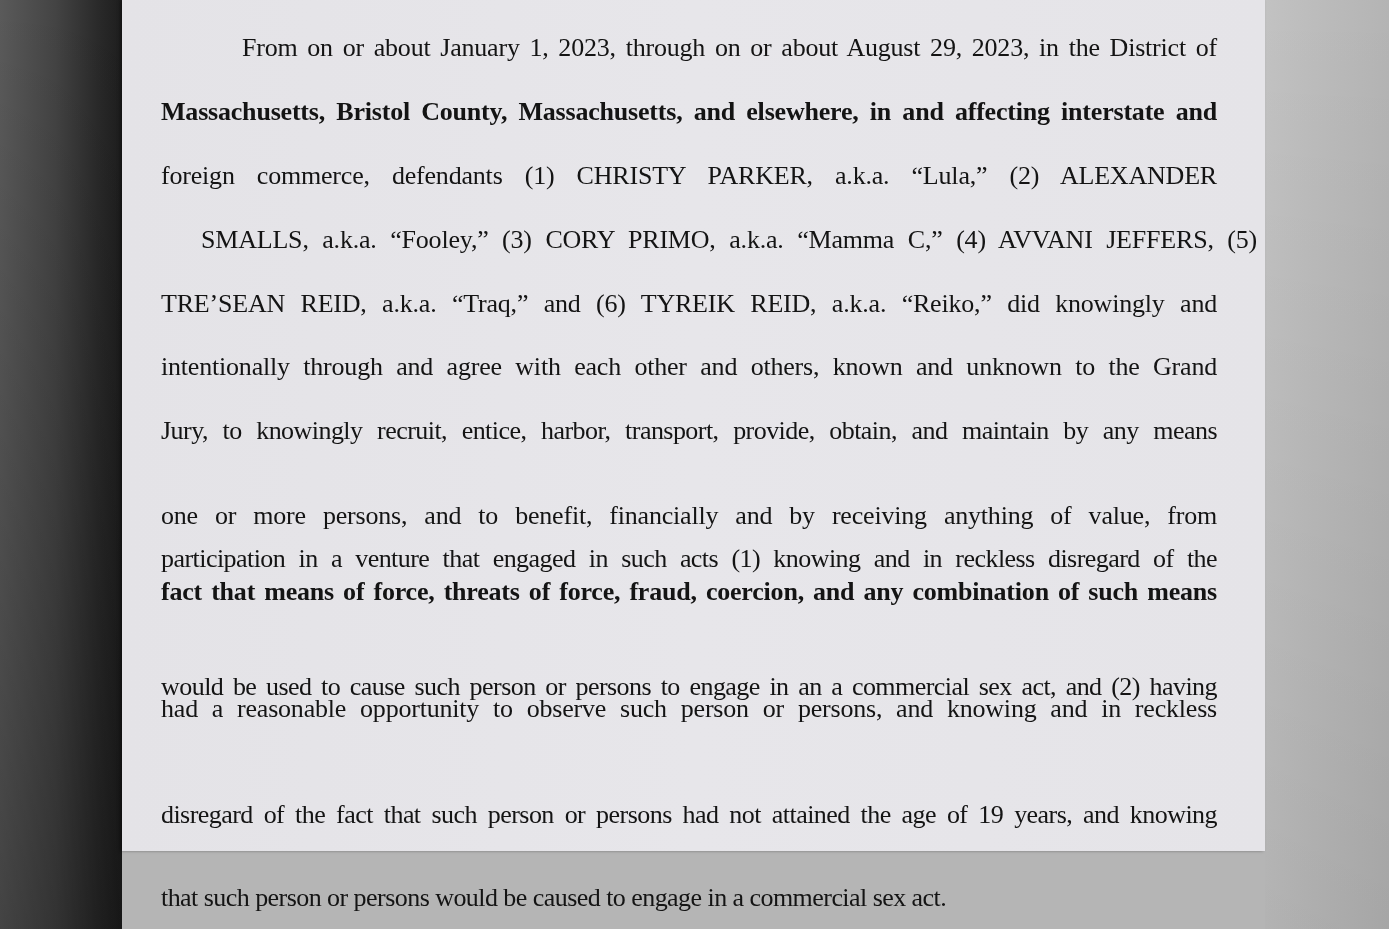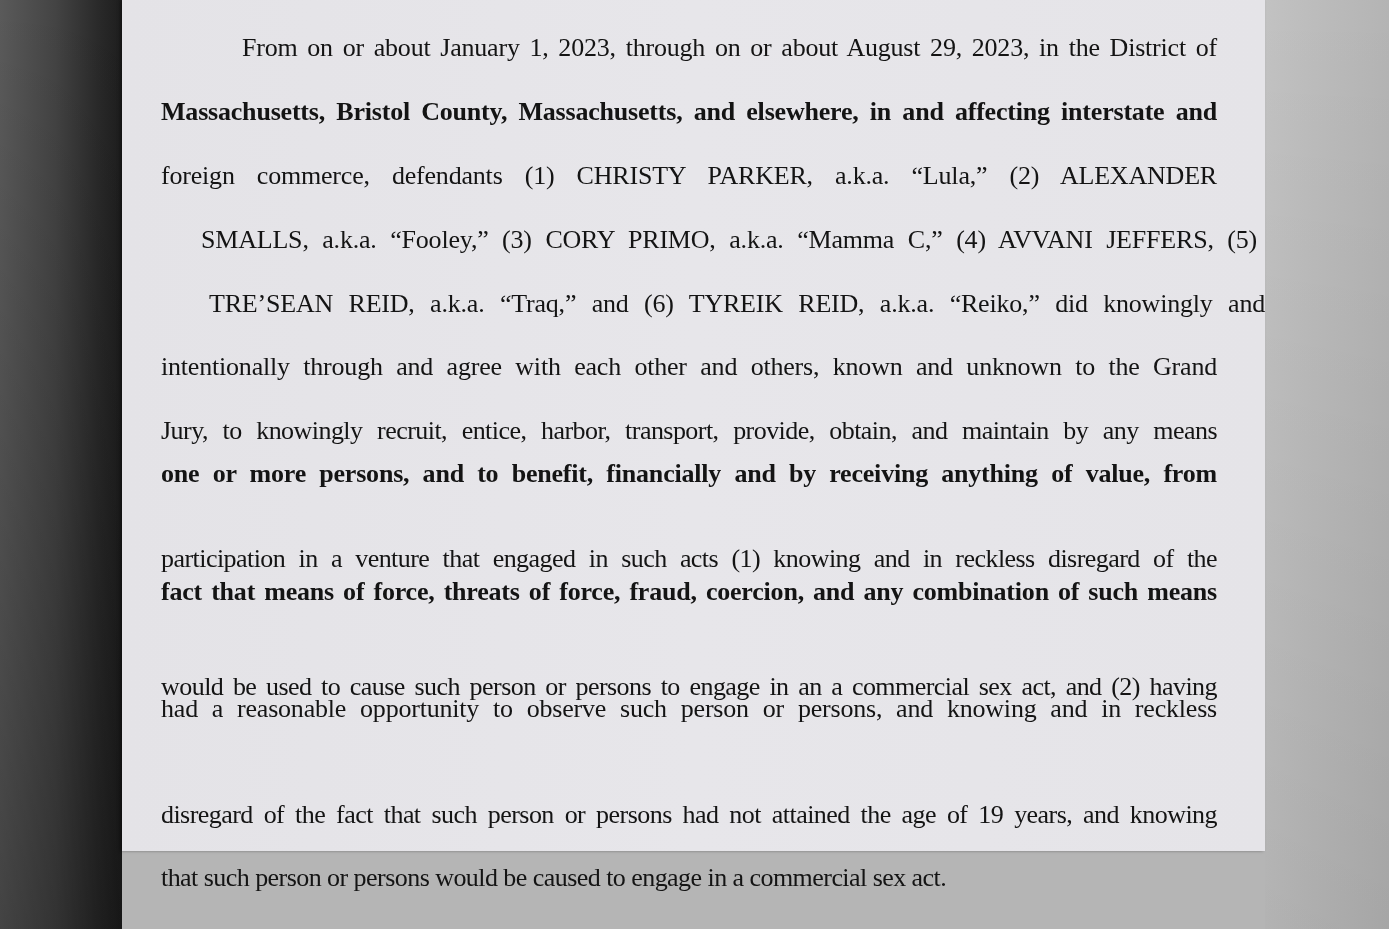--- a/index.html
+++ b/index.html
@@ -64,41 +64,42 @@
       text-align-last: justify;
       letter-spacing: -0.2px;
     }
     .line.first {
       left: 81px;
       width: 975px;
     }
     .line.last {
       text-align: left;
       text-align-last: left;
+      margin-top: 20px;
     }
     .line.condensed {
       letter-spacing: -0.55px;
     }
   </style>
 </head>
 <body>
 
 <div class="bg-left"></div>
 <div class="bg-right"></div>
 
 <div class="page">
   <div class="text-block">
     <div class="line first" style="top:32px;">From on or about January 1, 2023, through on or about August 29, 2023, in the District of</div>
     <div class="line" style="top:96px;font-weight:bold;">Massachusetts, Bristol County, Massachusetts, and elsewhere, in and affecting interstate and</div>
     <div class="line" style="top:160px;">foreign commerce, defendants (1) CHRISTY PARKER, a.k.a. “Lula,” (2) ALEXANDER</div>
     <div class="line" style="top:224px;margin-left:40px;">SMALLS, a.k.a. “Fooley,” (3) CORY PRIMO, a.k.a. “Mamma C,” (4) AVVANI JEFFERS, (5)</div>
-    <div class="line" style="top:288px;margin-left:48px;">TRE’SEAN REID, a.k.a. “Traq,” and (6) TYREIK REID, a.k.a. “Reiko,” did knowingly and</div>
+    <div class="line" style="top:288px;">TRE’SEAN REID, a.k.a. “Traq,” and (6) TYREIK REID, a.k.a. “Reiko,” did knowingly and</div>
     <div class="line" style="top:351px;">intentionally through and agree with each other and others, known and unknown to the Grand</div>
     <div class="line condensed" style="top:415px;">Jury, to knowingly recruit, entice, harbor, transport, provide, obtain, and maintain by any means</div>
-    <div class="line" style="top:458px;font-weight:bold;">one or more persons, and to benefit, financially and by receiving anything of value, from</div>
+    <div class="line" style="top:500px;">one or more persons, and to benefit, financially and by receiving anything of value, from</div>
     <div class="line condensed" style="top:543px;">participation in a venture that engaged in such acts (1) knowing and in reckless disregard of the</div>
     <div class="line" style="top:576px;font-weight:bold;">fact that means of force, threats of force, fraud, coercion, and any combination of such means</div>
     <div class="line condensed" style="top:671px;">would be used to cause such person or persons to engage in an a commercial sex act, and (2) having</div>
     <div class="line" style="top:693px;">had a reasonable opportunity to observe such person or persons, and knowing and in reckless</div>
     <div class="line condensed" style="top:799px;">disregard of the fact that such person or persons had not attained the age of 19 years, and knowing</div>
     <div class="line last condensed" style="top:862px;">that such person or persons would be caused to engage in a commercial sex act.</div>
   </div>
 </div>
 
 </body></html>

